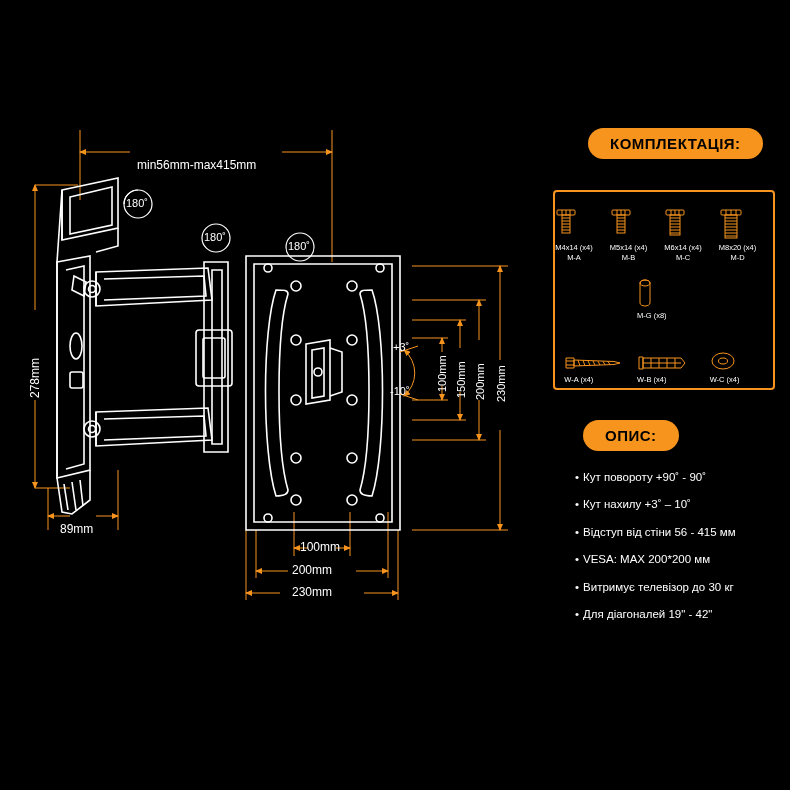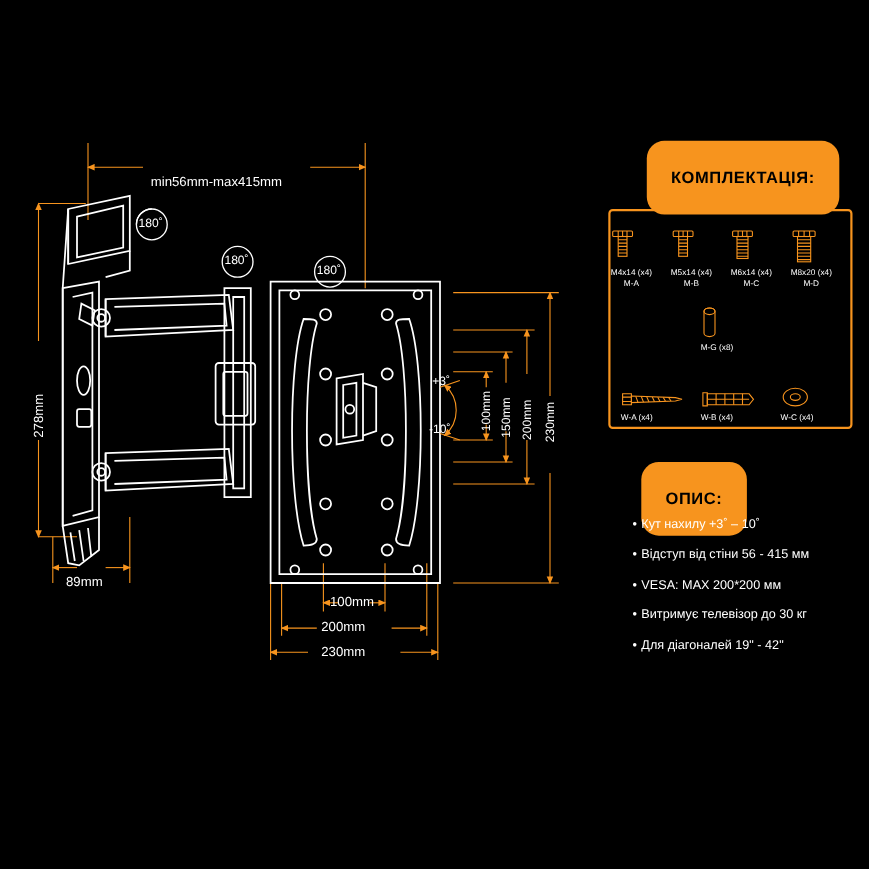--- a/index.html
+++ b/index.html
@@ -25,21 +25,21 @@
 
   
   .panel-title {
     position: absolute;
     background: #F7941E;
     color: #000;
     font-weight: bold;
     font-size: 15px;
     letter-spacing: 0.5px;
     border-radius: 16px;
-    padding: 25px 22px;
+    padding: 7px 22px;
     text-align: center;
     white-space: nowrap;
   }
   #kit-title { left: 588px; top: 128px; }
   #desc-title { left: 583px; top: 420px; }
 
   .kit-box {
     position: absolute;
     left: 553px; top: 190px;
     width: 222px; height: 200px;
@@ -418,20 +418,21 @@
             </svg>
         </span>
         <span class="cap"><span>W-C (x4)</span></span>
       </div>
     </div>
   </div>
 
   <div class="panel-title" id="desc-title">ОПИС:</div>
 
   <div class="desc-list">
+    <div class="desc-item"><span class="bullet">•</span><span>Кут повороту +90˚ - 90˚</span></div>
     <div class="desc-item"><span class="bullet">•</span><span>Кут нахилу +3˚ – 10˚</span></div>
     <div class="desc-item"><span class="bullet">•</span><span>Відступ від стіни 56 - 415 мм</span></div>
     <div class="desc-item"><span class="bullet">•</span><span>VESA: MAX 200*200 мм</span></div>
     <div class="desc-item"><span class="bullet">•</span><span>Витримує телевізор до 30 кг</span></div>
     <div class="desc-item"><span class="bullet">•</span><span>Для діагоналей 19" - 42"</span></div>
   </div>
 
 </div>
 
 </body></html>

